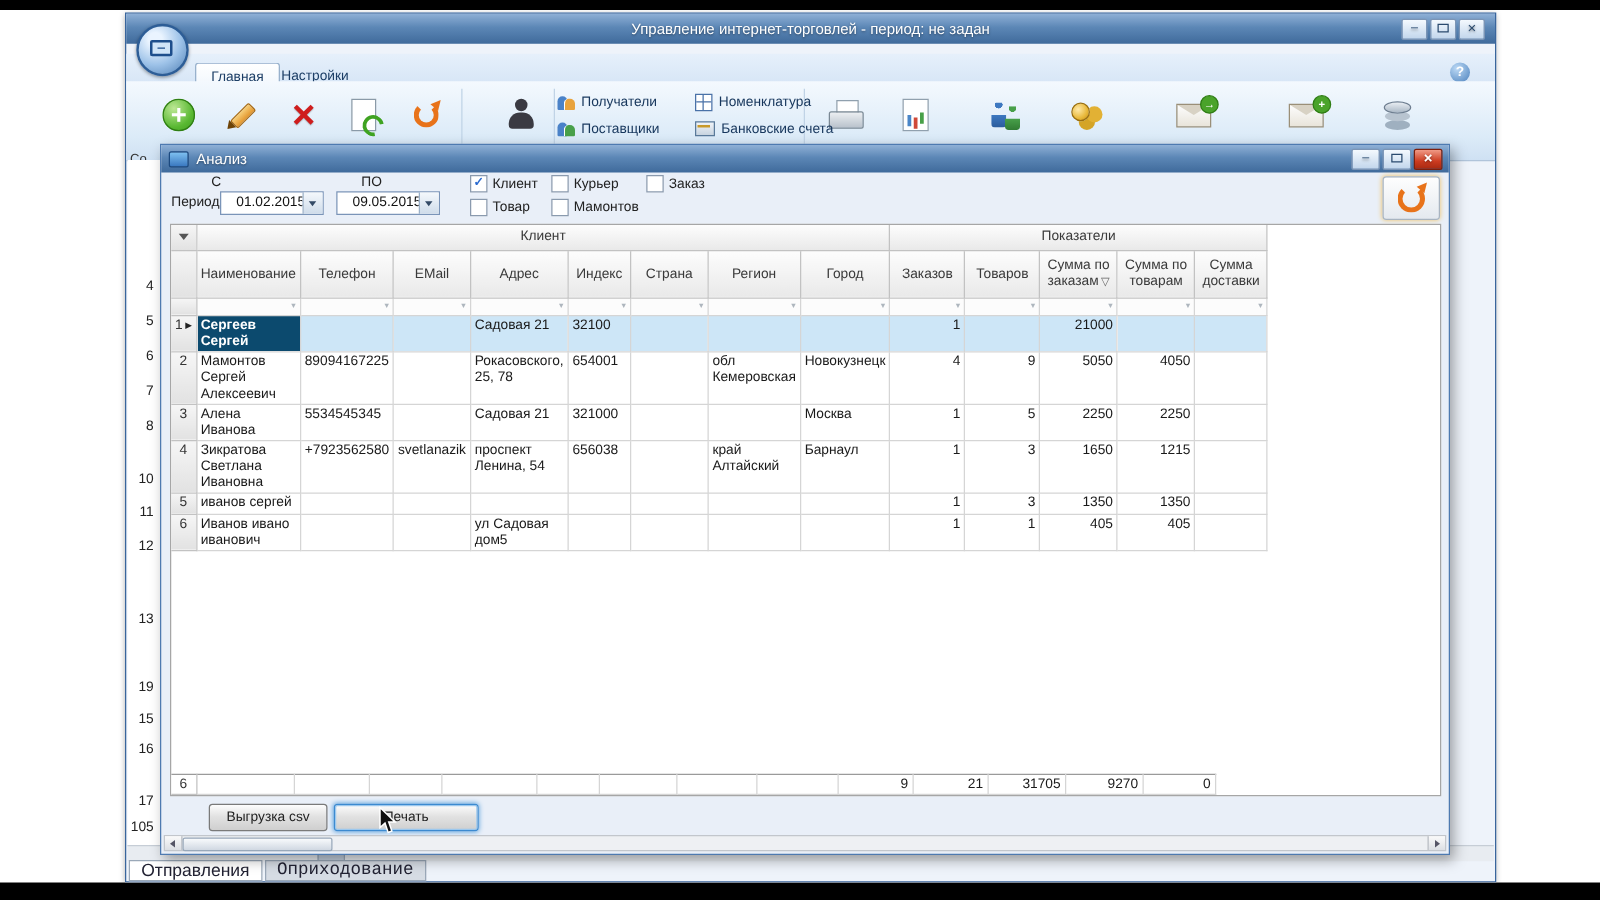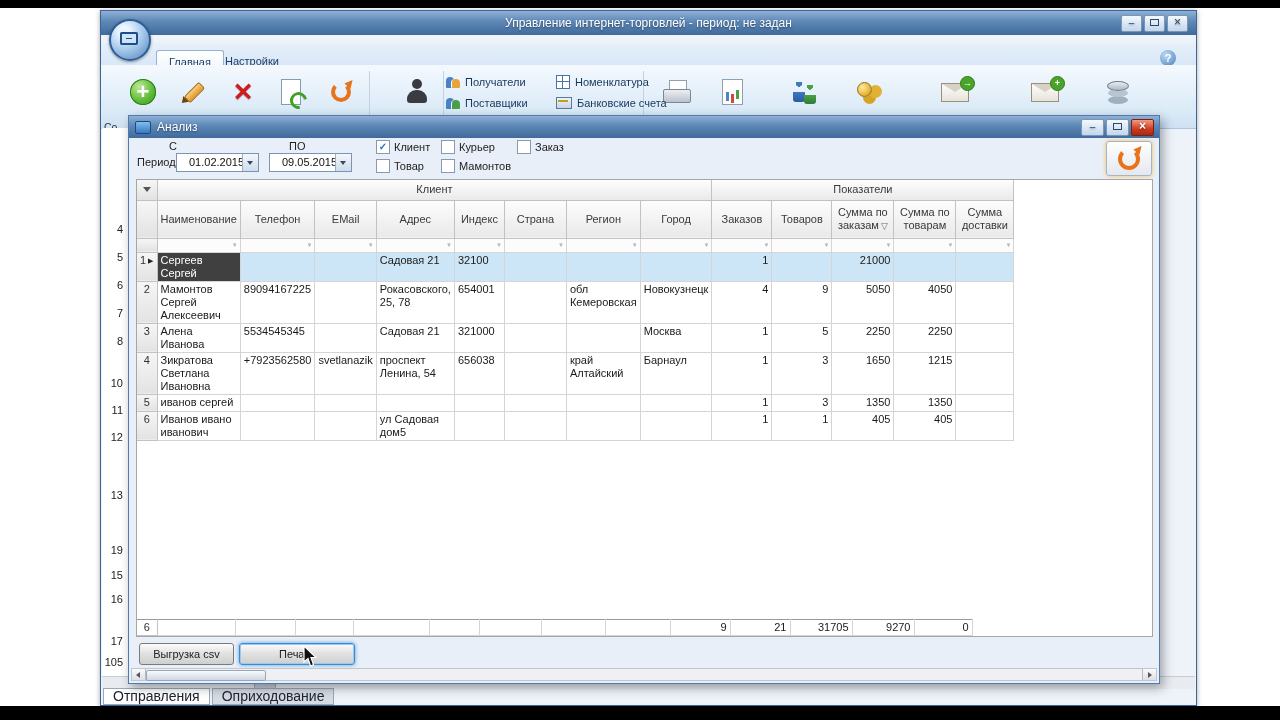--- a/index.html
+++ b/index.html
@@ -122,21 +122,21 @@
               background:#1d4e8c;box-shadow:inset 0 0 0 2px #1d4e8c,inset 0 0 0 6px #cfe4f8;}
 
   
   #bg-rownums{position:absolute;left:1px;top:117px;width:26px;height:548px;background:#fff;border-right:1px solid #c9c9c9;}
   .bgnum{position:absolute;right:5px;width:20px;text-align:right;font-size:11px;color:#222;}
 
   .bottomscroll{position:absolute;left:1px;top:665px;right:1px;height:12px;background:#e8ecf1;border-top:1px solid #c6cdd6;}
   .bottomscroll .thumb{position:absolute;left:152px;top:1px;width:20px;height:9px;background:#c2cedd;border:1px solid #9aaabc;}
   .btabs{position:absolute;left:2px;top:677px;display:flex;gap:2px;}
   .btab{height:15px;font-size:14px;padding:0 9px;line-height:14px;border:1px solid #9aa8b8;background:#fff;color:#223;}
-  .btab.inactive{background:#d6dce4;}
+  .btab.inactive{background:#d6dce4;font-family:Liberation Mono, monospace;}
 
   
   #dialog{position:absolute;left:128px;top:107px;width:1030px;height:567px;z-index:10;
           background:#e9eff8;border:1px solid #4e7ab0;box-shadow:3px 4px 10px rgba(0,0,0,.35);}
   .dlg-titlebar{position:absolute;left:0;top:0;width:100%;height:22px;
                 background:linear-gradient(#8fb0d6,#5c87b6 45%,#3f6a9b);
                 display:flex;align-items:center;color:#fff;font-size:12px;padding-left:6px;box-sizing:border-box;
                 text-shadow:0 1px 2px rgba(0,0,0,.45);}
   .dlg-icon{width:14px;height:11px;background:linear-gradient(#7ec0f0,#3a78c0);border:1px solid #1c4a80;
             border-radius:2px;margin-right:6px;}
@@ -171,29 +171,29 @@
                     font-weight:normal;line-height:13px;box-sizing:border-box;}
   .grid th.group,.grid th.colh{background:linear-gradient(#fdfdfd,#e9e9e9);border-color:#c2c2c2;
                     text-align:center;vertical-align:middle;color:#3a3a3a;}
   .grid .rowhead{background:linear-gradient(#f6f6f6,#e2e2e2);border-color:#c2c2c2;text-align:center;color:#333;}
   .gharrow{display:inline-block;border-style:solid;border-width:5px 4px 0 4px;
            border-color:#555 transparent transparent transparent;margin-top:6px;}
   .sortg{font-size:9px;color:#666;margin-left:2px;}
   .filterrow td{height:13px;background:#fcfcfc;padding:0 2px;}
   .filterrow td.fcell::after{content:"▼";float:right;font-size:6px;color:#aeb6be;line-height:13px;}
   tr.sel td{background:#cde6f7;}
-  tr.sel td.c0{background:#404040;color:#fff;}
+  tr.sel td.c0{background:#0c4a6e;color:#fff;font-weight:bold;}
   td.numcell{text-align:right;}
   .rowptr{display:inline-block;font-size:7px;margin-left:2px;color:#222;float:right;line-height:13px;}
   #grid-footer-wrap{position:absolute;left:0;bottom:0;}
   #grid-footer td{border-top:1px solid #9a9a9a;background:#fff;font-size:11px;}
 
   .pbtn{position:absolute;height:22px;border:1px solid #7a7a7a;border-radius:3px;
         background:linear-gradient(#fdfdfd,#e2e2e2 45%,#cfcfcf);font-size:11px;color:#222;
-        text-align:center;line-height:20px;box-sizing:border-box;}
+        text-align:center;line-height:20px;box-sizing:border-box;margin-left:28px;}
   .pbtn.focus{border-color:#3c8ad0;box-shadow:inset 0 0 0 1px #9cc8ee,0 0 4px #5aa0dc;}
 
   .hscroll{position:absolute;left:2px;top:552px;width:1026px;height:13px;background:#eef0f3;
            border:1px solid #c2c6cc;box-sizing:border-box;}
   .sarrow{position:absolute;top:0;width:13px;height:11px;background:linear-gradient(#fafafa,#dcdfe4);}
   .sarrow.left{left:0;border-right:1px solid #b8bcc2;}
   .sarrow.right{right:0;border-left:1px solid #b8bcc2;}
   .sarrow.left::after{content:"";position:absolute;left:4px;top:3px;border-style:solid;
                       border-width:3px 4px 3px 0;border-color:transparent #556 transparent transparent;}
   .sarrow.right::after{content:"";position:absolute;left:5px;top:3px;border-style:solid;

